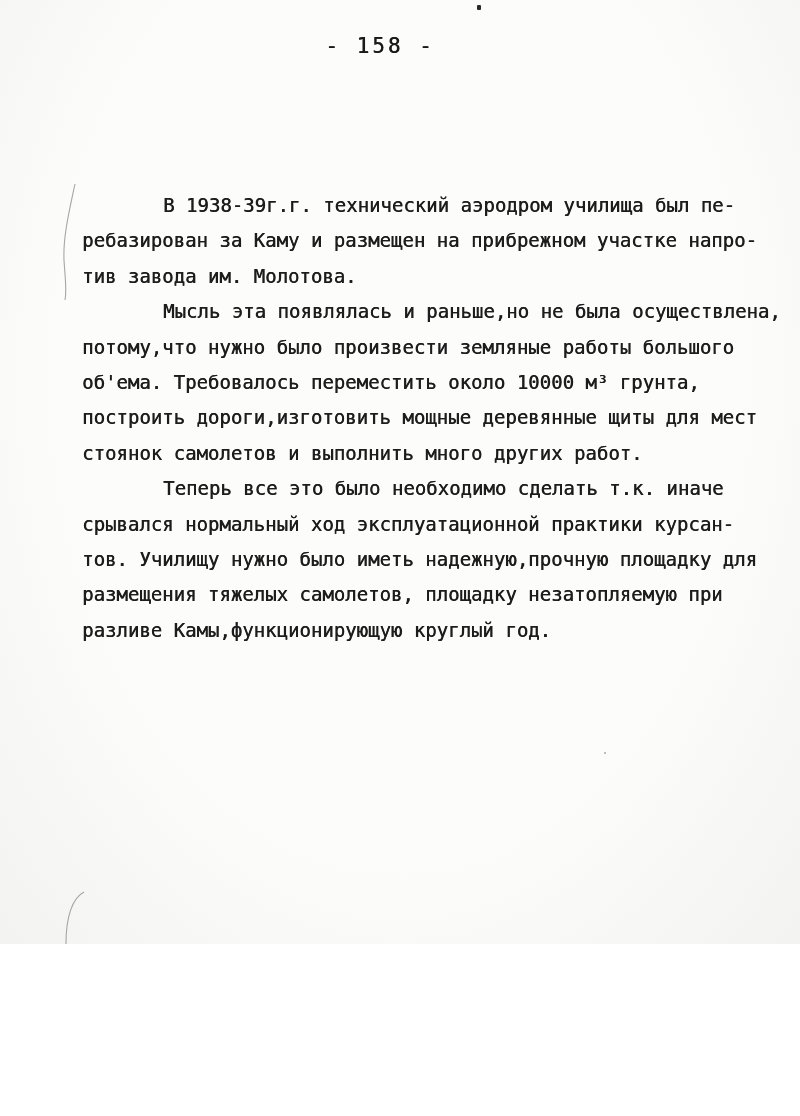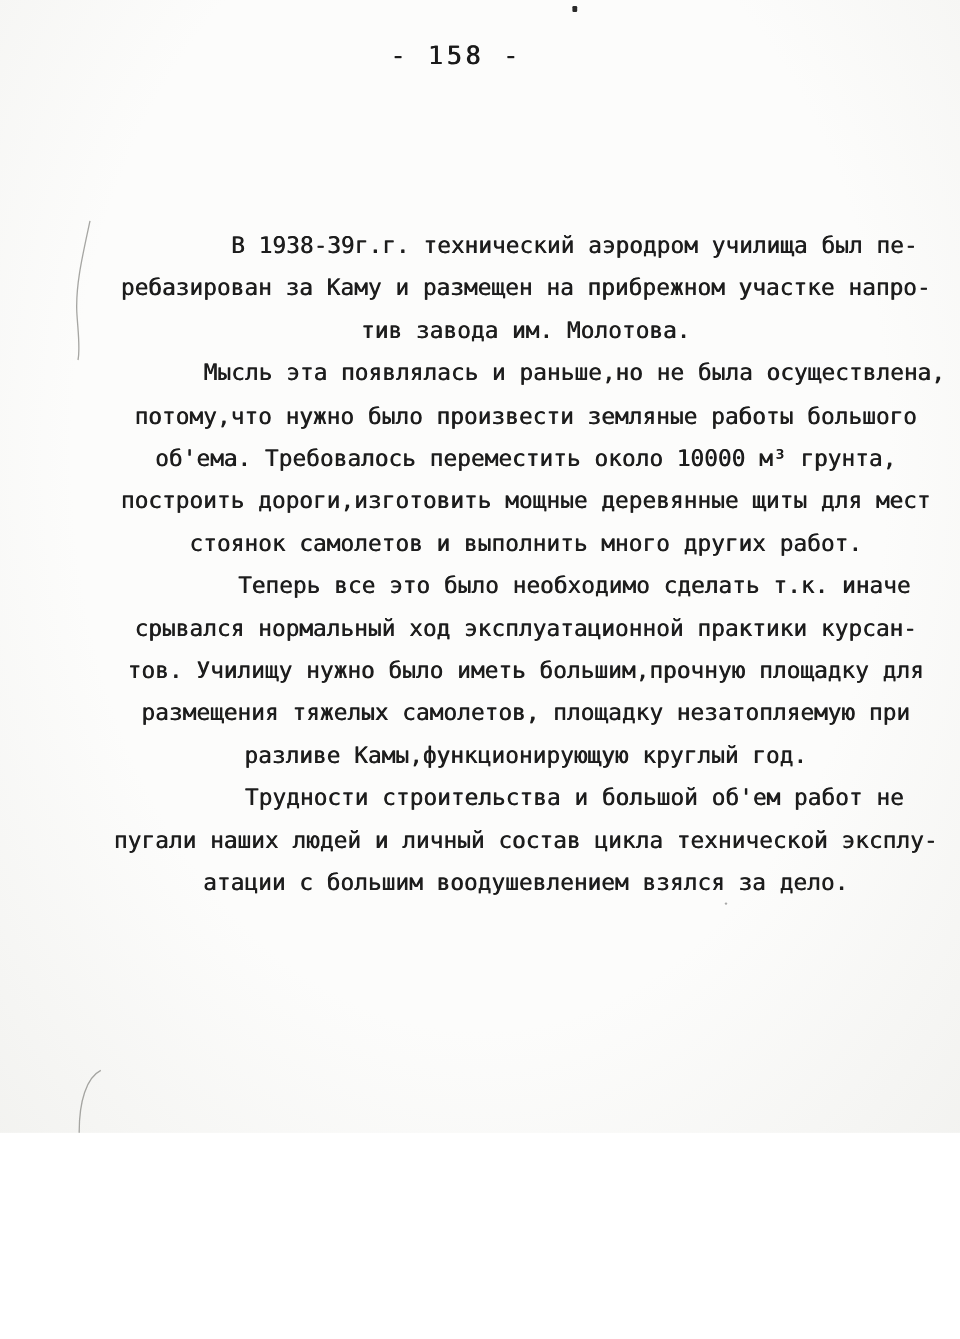--- a/index.html
+++ b/index.html
@@ -55,21 +55,20 @@
     left: 82px;
     width: 712px;
     font-size: 19px;
     line-height: 35.4px;
     color: #1d1d1d;
   }
   .body-text p {
     margin: 0;
     text-indent: 81px;
     white-space: pre-line;
-    text-align: center;
   }
   .artifact {
     position: absolute;
     pointer-events: none;
   }
   .speck {
     position: absolute;
     background: #2a2a2a;
     border-radius: 1px;
   }
@@ -86,26 +85,23 @@
     <p>В 1938-39г.г. технический аэродром училища был пе-
 ребазирован за Каму и размещен на прибрежном участке напро-
 тив завода им. Молотова.</p>
     <p>Мысль эта появлялась и раньше,но не была осуществлена,
 потому,что нужно было произвести земляные работы большого
 об'ема. Требовалось переместить около 10000 м³ грунта,
 построить дороги,изготовить мощные деревянные щиты для мест
 стоянок самолетов и выполнить много других работ.</p>
     <p>Теперь все это было необходимо сделать т.к. иначе
 срывался нормальный ход эксплуатационной практики курсан-
-тов. Училищу нужно было иметь большим,прочную площадку для
+тов. Училищу нужно было иметь надежную,прочную площадку для
 размещения тяжелых самолетов, площадку незатопляемую при
 разливе Камы,функционирующую круглый год.</p>
-    <p>Трудности строительства и большой об'ем работ не
-пугали наших людей и личный состав цикла технической эксплу-
-атации с большим воодушевлением взялся за дело.</p>
   </div>
 
   <svg class="artifact" style="left:55px; top:182px;" width="30" height="120" viewBox="0 0 30 120">
     <path d="M20,2 C14,30 8,55 9,78 C10,95 12,108 10,118" fill="none" stroke="#8a8a86" stroke-width="1.1" opacity="0.75"></path>
   </svg>
 
   <svg class="artifact" style="left:58px; top:888px;" width="34" height="115" viewBox="0 0 34 115">
     <path d="M26,4 C14,10 8,30 8,55 C8,80 12,100 18,112" fill="none" stroke="#8a8a86" stroke-width="1.1" opacity="0.75"></path>
   </svg>
 

